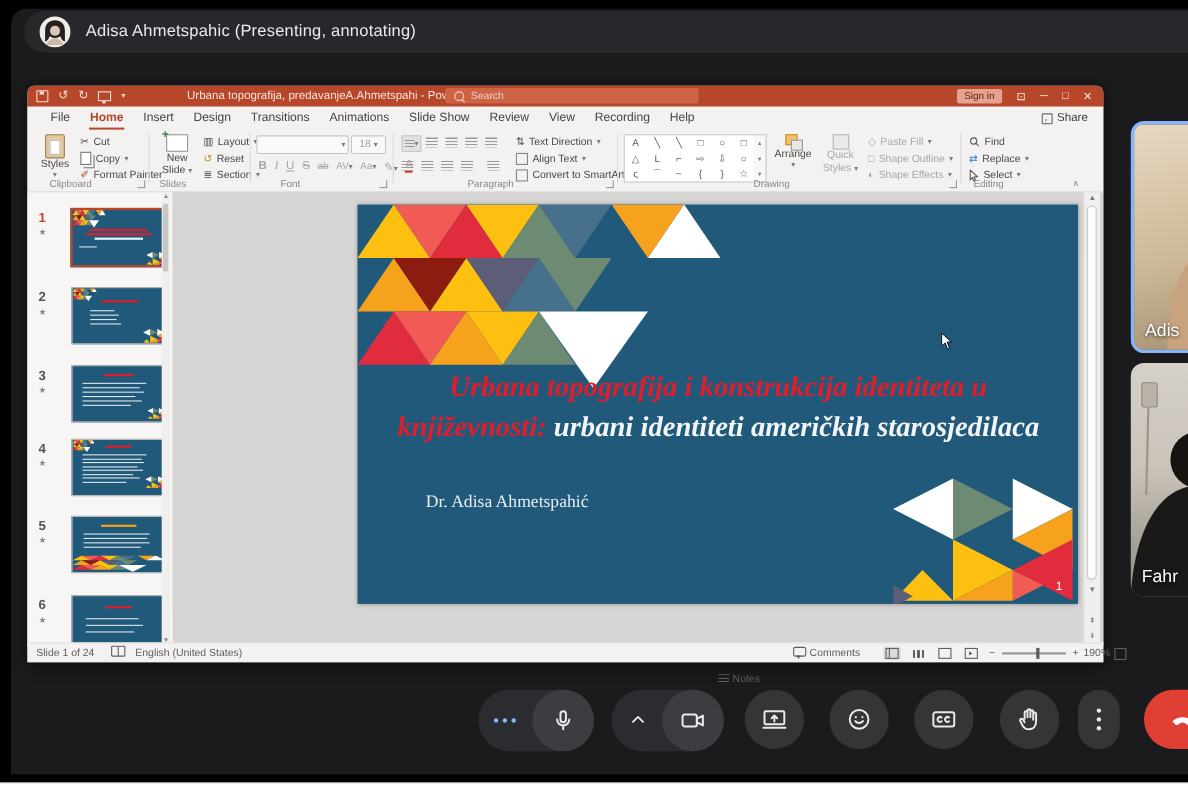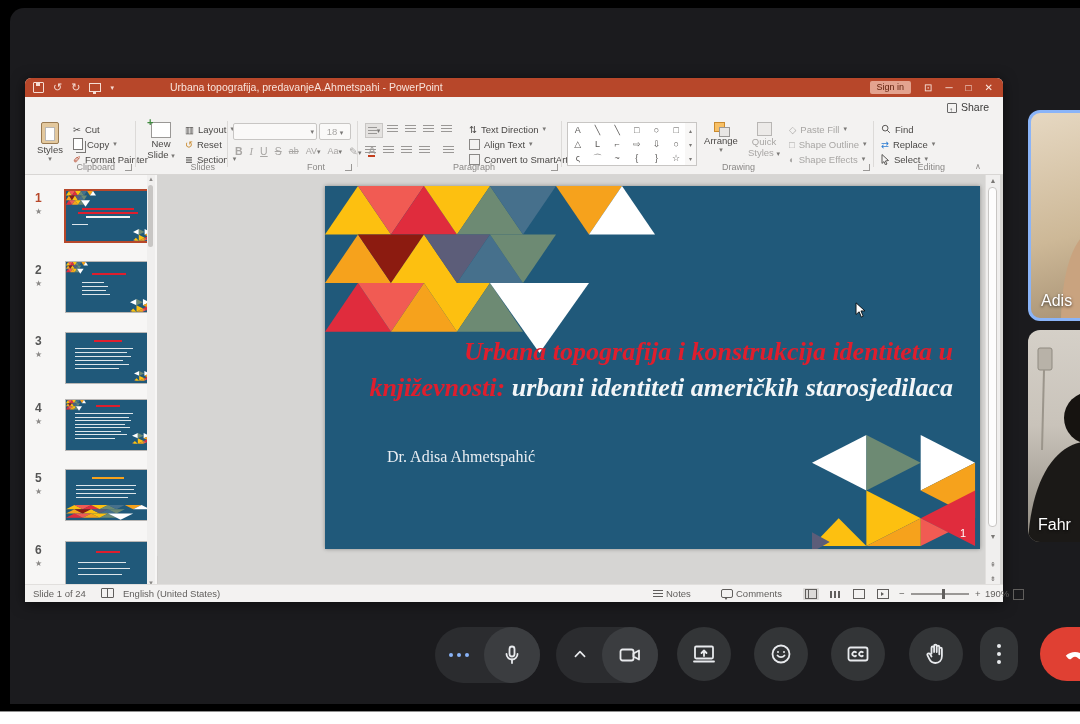--- a/index.html
+++ b/index.html
@@ -36,21 +36,21 @@
     padding-left:12px;gap:0;font-size:11px;color:#444;}
   #pp-menu .tab{padding:0 9px;height:21px;line-height:21px;position:relative;}
   #pp-menu .tab.active{font-weight:bold;color:#b7472a;}
   #pp-menu .tab.active:after{content:"";position:absolute;left:8px;right:8px;bottom:0;height:2px;background:#b7472a;}
   #share{position:absolute;right:14px;top:19px;height:21px;line-height:21px;font-size:10.5px;color:#3b3a39;display:flex;align-items:center;gap:4px;}
   .share-ic{width:8px;height:8px;border:1px solid #666;border-radius:1px;position:relative;}
   .share-ic:after{content:"↑";position:absolute;left:1px;top:-4px;font-size:8px;color:#666;}
   
   #ribbon{position:absolute;left:0;top:40px;right:0;height:56px;background:#f3f2f1;border-bottom:1px solid #d8d6d4;font-size:9.5px;color:#4a4846;}
   .gdiv{position:absolute;top:3px;height:46px;width:1px;background:#dcdad8;}
-  .glabel{position:absolute;top:44px;font-size:9px;color:#8a8886;text-align:right;}
+  .glabel{position:absolute;top:44px;font-size:9px;color:#8a8886;text-align:left;}
   .launcher{position:absolute;top:46px;width:6px;height:6px;border-right:1px solid #9a9896;border-bottom:1px solid #9a9896;}
   .rlbl{white-space:nowrap;}
   .smallrow{position:absolute;display:flex;align-items:center;gap:4px;height:12px;white-space:nowrap;}
   .caret{font-size:7px;color:#7a7876;}
   .bigbtn{position:absolute;text-align:center;color:#4a4846;}
   .ic-paste{width:16px;height:20px;border:1px solid #9a7b52;background:#e3c89d;border-radius:2px;margin:0 auto;position:relative;}
   .ic-paste:after{content:"";position:absolute;left:3px;top:4px;width:8px;height:12px;background:#fff;border:1px solid #b9b7b5;}
   .ic-newslide{width:18px;height:14px;border:1px solid #9a9896;background:#fff;margin:0 auto;position:relative;}
   .ic-newslide:after{content:"+";position:absolute;left:-5px;top:-7px;color:#3f8a3f;font-weight:bold;font-size:11px;}
   .ic-copy{width:8px;height:10px;border:1px solid #7a7876;background:#fff;box-shadow:2px 2px 0 #f3f2f1,3px 3px 0 #7a7876;}
@@ -75,21 +75,21 @@
   .tnum.cur{color:#b7472a;}
   .tstar{position:absolute;left:10px;font-size:8px;color:#8a8886;}
   .ln{position:absolute;height:2px;}
   .bl{position:absolute;height:1px;background:rgba(255,255,255,.85);}
   .m-tl,.m-br,.m-strip{position:absolute;}
   #thumbscroll{position:absolute;left:122px;top:0;width:8px;height:412px;background:#f0efee;font-size:6px;color:#8a8886;text-align:center;}
   #thumbscroll .tsb{position:absolute;left:1px;width:5px;background:#c8c6c4;border-radius:3px;}
   
   #canvas{position:absolute;left:132px;top:0;width:828px;height:381px;background:#d6d5d3;overflow:hidden;}
   #slide{position:absolute;left:168px;top:11px;width:655px;height:363px;background:#20597a;box-shadow:0 0 4px rgba(0,0,0,.35);overflow:hidden;}
-  #slide-title{position:absolute;left:28px;top:148px;width:600px;text-align:right;
+  #slide-title{position:absolute;left:28px;top:148px;width:600px;text-align:center;
     font-family:"Liberation Serif",serif;font-style:italic;font-weight:bold;font-size:26px;line-height:36px;}
   #slide-title .red{color:#df1e2d;}
   #slide-title .wht{color:#f3f6f8;}
   #slide-author{position:absolute;left:62px;top:262px;font-family:"Liberation Serif",serif;font-size:16px;color:#e9edf2;}
   #slide-num{position:absolute;right:14px;bottom:10px;color:#fff;font-size:11px;font-family:"Liberation Sans",sans-serif;}
   #slide-cursor{position:absolute;left:530px;top:116px;width:11px;height:16px;}
   
   #mainscroll{position:absolute;left:960px;top:0;width:14px;height:412px;background:#f0efee;border-left:1px solid #e1dfdd;
     font-size:7px;color:#7a7876;text-align:center;}
   #mainscroll .msb{position:absolute;left:2px;top:12px;width:9px;height:340px;background:#fdfdfd;border:1px solid #c8c6c4;border-radius:4px;box-sizing:border-box;}
@@ -175,41 +175,69 @@
         <polygon points="0,112 55,112 27,84" fill="#fdc010"></polygon>
       <polygon points="0,98 18,108 0,118" fill="#5c5d79"></polygon>
         <polygon points="55,112 110,84 110,112" fill="#f6a21c"></polygon>
     </g>
   </defs>
 </svg>
 
 <div id="stage">
   <div id="meet">
 
+    <div id="banner">
+      <span class="avatar">
+        <svg viewBox="0 0 28 28" width="28" height="28">
+          <circle cx="14" cy="14" r="14" fill="#efece7"></circle>
+          <path d="M5 13c0-6.5 4-9.5 9-9.5s9 3 9 9.5v10c-2.5-1-3.5-2.5-4-5 0 0-2 1.5-5 1.5s-5-1.5-5-1.5c-.5 2.5-1.5 4-4 5z" fill="#26211e"></path>
+          <circle cx="14" cy="13" r="4.6" fill="#d8c7b6"></circle>
+          <path d="M6 26c2-4.5 5-6 8-6s6 1.5 8 6z" fill="#cbb9a6"></path>
+        </svg>
+      </span>
+      <span class="lbl">Adisa Ahmetspahic (Presenting, annotating)</span>
+    </div>
 
     <div id="pp">
 
       <div id="pp-titlebar">
         <span class="qat">
           <span class="sv"></span>
           <span class="g">↺</span>
           <span class="g">↻</span>
           <span class="mon"></span>
           <span class="g" style="font-size:7px">▾</span>
         </span>
         <span id="pp-title">Urbana topografija, predavanjeA.Ahmetspahi - PowerPoint</span>
+        <span id="pp-search">
+          <span class="mag"></span>
+          <span>Search</span>
+        </span>
         <span id="pp-winctl">
           <span id="signin">Sign in</span>
           <span>⊡</span>
           <span>─</span>
           <span>□</span>
           <span>✕</span>
         </span>
       </div>
 
+      <div id="pp-menu">
+        <span class="tab">File</span>
+        <span class="tab active">Home</span>
+        <span class="tab">Insert</span>
+        <span class="tab">Design</span>
+        <span class="tab">Transitions</span>
+        <span class="tab">Animations</span>
+        <span class="tab">Slide Show</span>
+        <span class="tab">Review</span>
+        <span class="tab">View</span>
+        <span class="tab">Recording</span>
+        <span class="tab">Help</span>
+      </div>
       <span id="share">
         <span class="share-ic"></span>
         <span>Share</span>
       </span>
 
       <div id="ribbon">
 
         <div class="bigbtn" style="left:8px;top:4px;width:34px;">
           <div class="ic-paste"></div>
           <div class="rlbl">Styles</div>
@@ -509,21 +537,21 @@
           <span class="mbtn" style="top:384px;">⇞</span>
           <span class="mbtn" style="top:398px;">⇟</span>
         </div>
 
       </div>
 
       <div id="statusbar">
         <span class="it" style="left:8px;">Slide 1 of 24</span>
         <span class="it" style="left:76px;"><span class="book"></span></span>
         <span class="it" style="left:98px;">English (United States)</span>
-        <span class="it" style="left:628px;"><span class="nlines"></span><span>Notes</span></span>
+        <span class="it" style="left:628px;margin-top:24px;"><span class="nlines"></span><span>Notes</span></span>
         <span class="it" style="left:696px;"><span class="bubble"></span><span>Comments</span></span>
         <span class="vicon on" style="left:778px;">
             <span class="bx norm"></span>
           </span>
         <span class="vicon" style="left:802px;">
             <span class="bx sort"></span>
           </span>
         <span class="vicon" style="left:826px;">
             <span class="bx"></span>
           </span>

